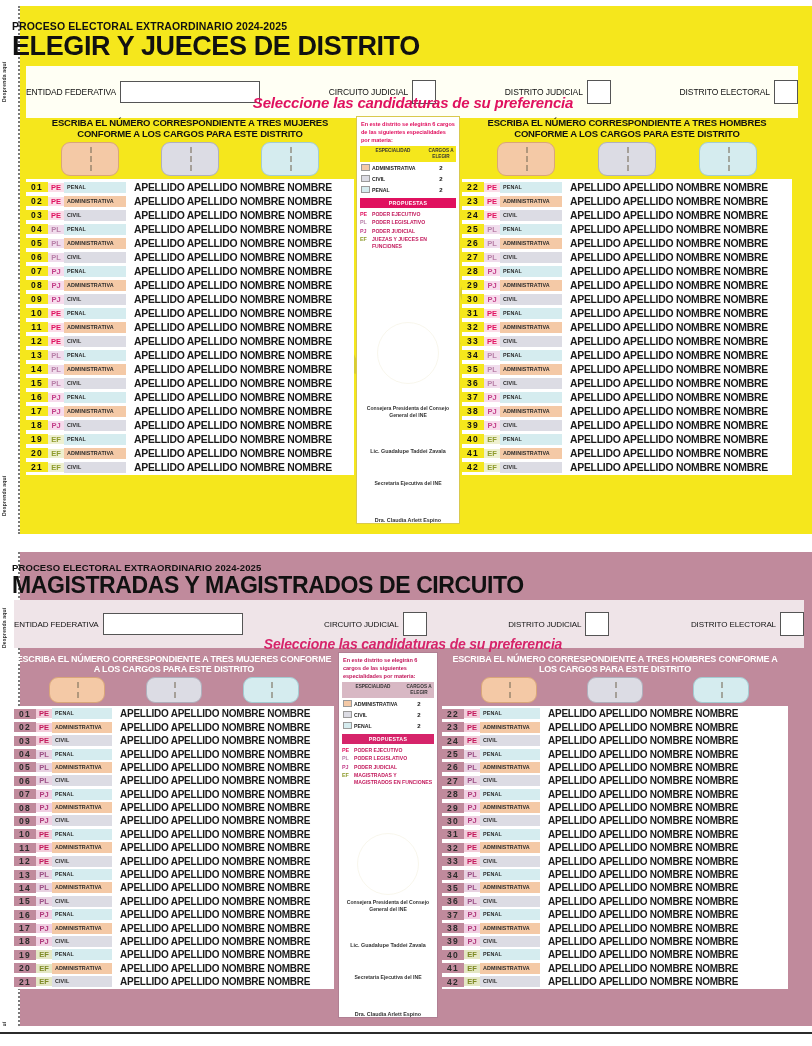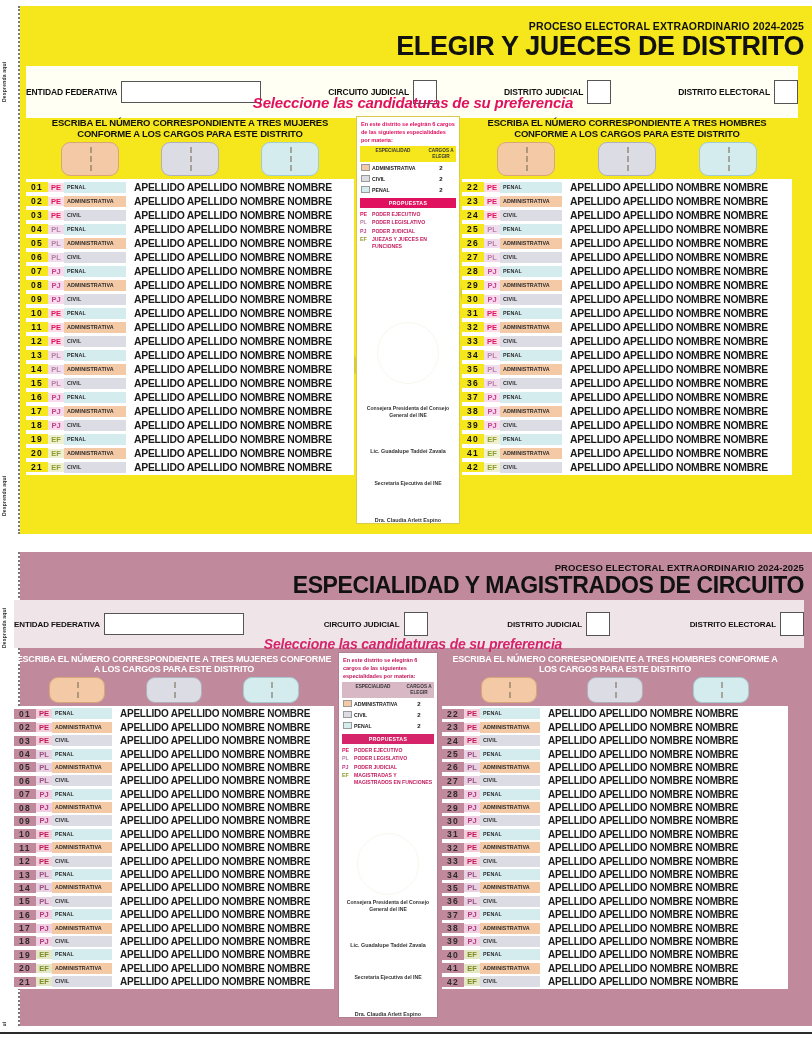--- a/index.html
+++ b/index.html
@@ -26,21 +26,21 @@
   .stub-txt {
     position: absolute; left: 1px; width: 100px;
     font-size: 5px; font-weight: bold; color: #333;
     transform: rotate(-90deg); transform-origin: 0 0;
     letter-spacing: .2px; white-space: nowrap;
   }
   .stub-txt.t1 { top: 96px; }
   .stub-txt.t2 { top: 510px; }
 
   
-  .hdr { position: absolute; left: 12px; right: 8px; text-align: right; }
+  .hdr { position: absolute; left: 12px; right: 8px; text-align: left; }
   .hdr .kicker {
     font-size: 10.5px; font-weight: bold; color: #111; letter-spacing: .1px;
   }
   .hdr .title {
     font-weight: bold; color: #111; line-height: 1.02;
     letter-spacing: -.4px;
   }
   .ballot-yellow .hdr { top: 14px; }
   .ballot-yellow .hdr .title { font-size: 27px; margin-top: 1px; }
   .ballot-pink .hdr { top: 10px; }
@@ -49,21 +49,21 @@
 
   
   .fieldbar {
     position: absolute; left: 22px; right: 8px; height: 52px;
     background: #fdfdf6;
     display: flex; align-items: center;
   }
   .ballot-yellow .fieldbar { top: 60px; left: 26px; right: 14px; background:#fffff4; }
   .ballot-pink   .fieldbar { top: 48px; left: 14px; right: 8px; height: 48px; background:#efe4e8; }
   .fld { display: flex; align-items: center; gap: 4px; }
-  .fld-lbl { font-size: 8.5px; font-weight: bold; color: #111; white-space: nowrap; letter-spacing: -.1px; }
+  .fld-lbl { font-size: 8.5px; font-weight: normal; color: #111; white-space: nowrap; letter-spacing: -.1px; }
   .ballot-pink .fld-lbl { font-size: 8px; }
   .fld-box { border: 1px solid #555; background: #fff; }
   .box-wide { width: 140px; height: 22px; }
   .box-sm   { width: 24px; height: 24px; }
   .sp { flex: 1; }
 
   
   .selline {
     position: absolute; left: 22px; right: 8px; text-align: center;
     font-style: italic; font-weight: bold; color: #e0115f;
@@ -571,21 +571,21 @@
           </div>
         </div>
       </div>
       <div class="ballot ballot-pink">
         <div class="stub">
           <div class="stub-txt t1">Desprenda aquí</div>
           <div class="stub-txt t2">Desprenda aquí</div>
         </div>
         <div class="hdr">
           <div class="kicker">PROCESO ELECTORAL EXTRAORDINARIO 2024-2025</div>
-          <div class="title">ESPECIALIDAD Y MAGISTRADOS DE CIRCUITO</div>
+          <div class="title">MAGISTRADAS Y MAGISTRADOS DE CIRCUITO</div>
         </div>
         <div class="fieldbar">
           <div class="fld">
             <span class="fld-lbl">ENTIDAD FEDERATIVA</span>
             <span class="fld-box box-wide"></span>
           </div>
           <div class="sp"></div>
           <div class="fld">
             <span class="fld-lbl">CIRCUITO JUDICIAL</span>
             <span class="fld-box box-sm"></span>

